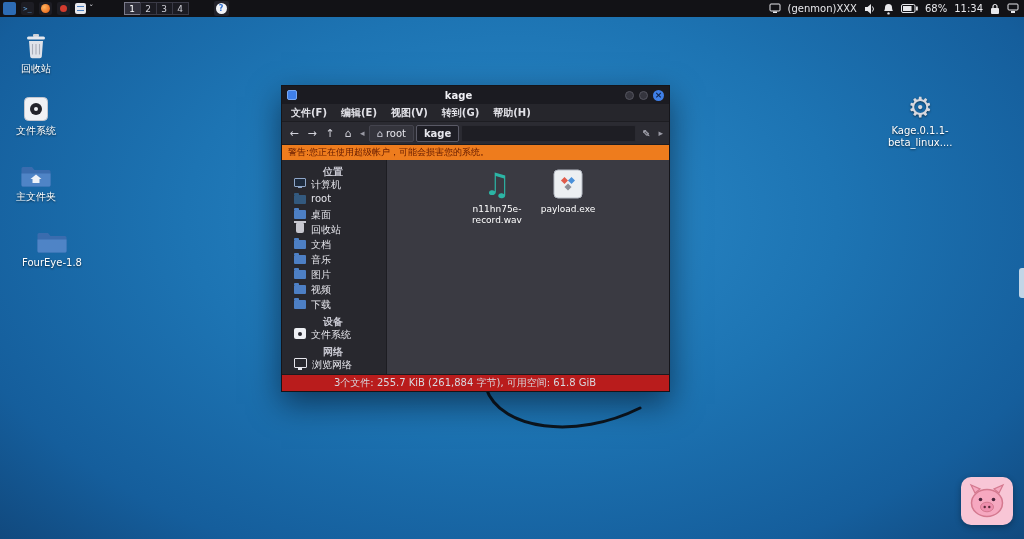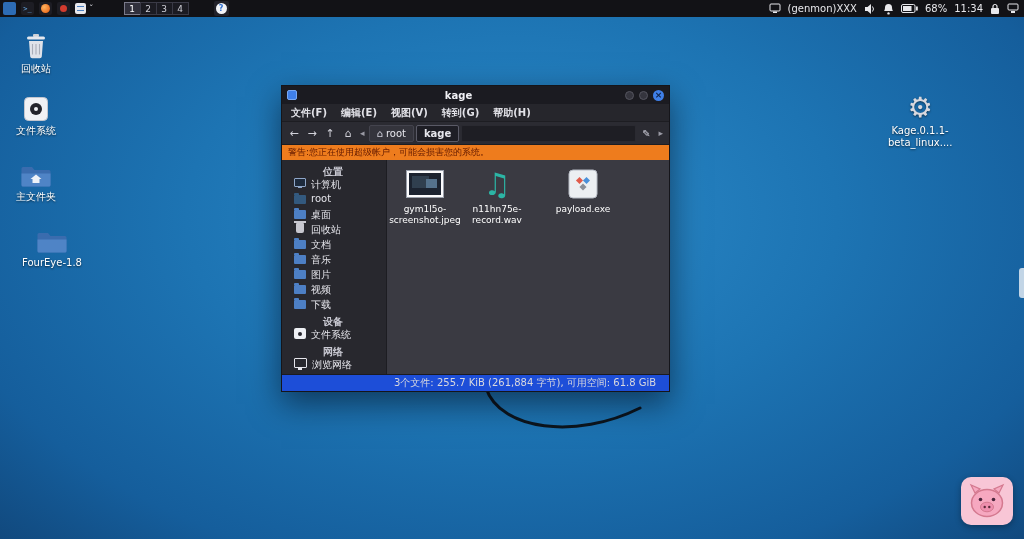--- a/index.html
+++ b/index.html
@@ -85,22 +85,22 @@
   .si-network { border:1.5px solid #e6e6ec; background:transparent; height:10px; width:13px; border-radius:1px; }
   .si-network::after { content:""; position:absolute; left:3px; bottom:-3px; width:4px; height:2px; background:#e6e6ec; }
 
   
   .filearea { flex:1; background:#3a3a42; position:relative; }
   .file { position:absolute; top:6px; width:72px; text-align:center; color:#ffffff; font-size:9px; line-height:1.2; }
   .file .ficon { height:36px; display:flex; align-items:center; justify-content:center; margin-bottom:2px; }
   .flabel { overflow-wrap:anywhere; }
   .audio-note { font-size:31px; color:#2cb5a5; line-height:31px; }
 
-  .statusbar { height:17px; background:#1d4ed8; border-top:1px solid #1b1b20; color:#d8d8de;
-    font-size:10px; display:flex; align-items:center; padding-left:112px; flex:none; white-space:nowrap; }
+  .statusbar { height:17px; background:#b91c1c; border-top:1px solid #1b1b20; color:#d8d8de;
+    font-size:10px; display:flex; align-items:center; padding-left:52px; flex:none; white-space:nowrap; }
 
   
   .curve-svg { position:absolute; left:468px; top:384px; z-index:30; }
   .edge-grip { position:absolute; right:0; top:268px; width:5px; height:30px;
     background:rgba(225,233,242,.85); border-radius:3px 0 0 3px; z-index:45; }
   .pig { position:absolute; left:961px; top:477px; width:52px; height:48px; background:#f8c6d6;
     border-radius:10px; display:flex; align-items:center; justify-content:center; z-index:45;
     box-shadow:0 2px 6px rgba(0,0,0,.3); }
 </style>
 </head>
@@ -311,38 +311,27 @@
           <span>文件系统</span>
         </div>
         <div class="side-header">网络</div>
         <div class="side-item">
           <span class="si si-network"></span>
           <span>浏览网络</span>
         </div>
       </div>
 
       <div class="filearea">
-        <div class="file" style="left:2px;">
-          <div class="ficon">
-            <svg width="38" height="28" viewBox="0 0 38 28">
-                <rect x="0.5" y="0.5" width="37" height="27" fill="#fbfbfd" stroke="#9aa0ab"></rect>
-                <rect x="3" y="3" width="32" height="22" fill="#1c2330"></rect>
-                <rect x="6" y="6" width="17" height="12" fill="#303f4f"></rect>
-                <rect x="20" y="9" width="11" height="9" fill="#54718c"></rect>
-              </svg>
-          </div>
-          <div class="flabel">gym1l5o-screenshot.jpeg</div>
-        </div>
         <div class="file" style="left:74px;">
           <div class="ficon">
             <span class="audio-note">♫</span>
           </div>
           <div class="flabel">n11hn75e-record.wav</div>
         </div>
-        <div class="file" style="left:160px;">
+        <div class="file" style="left:145px;">
           <div class="ficon">
             <svg width="30" height="30" viewBox="0 0 30 30">
                 <rect x="1" y="1" width="28" height="28" rx="4" fill="#eceff2" stroke="#b6bbc4"></rect>
                 <rect x="9" y="9" width="5" height="5" fill="#e05b4b" transform="rotate(45 11.5 11.5)"></rect>
                 <rect x="16" y="9" width="5" height="5" fill="#4a90d9" transform="rotate(45 18.5 11.5)"></rect>
                 <rect x="12.5" y="15.5" width="5" height="5" fill="#8a8f98" transform="rotate(45 15 18)"></rect>
               </svg>
           </div>
           <div class="flabel">payload.exe</div>
         </div>

